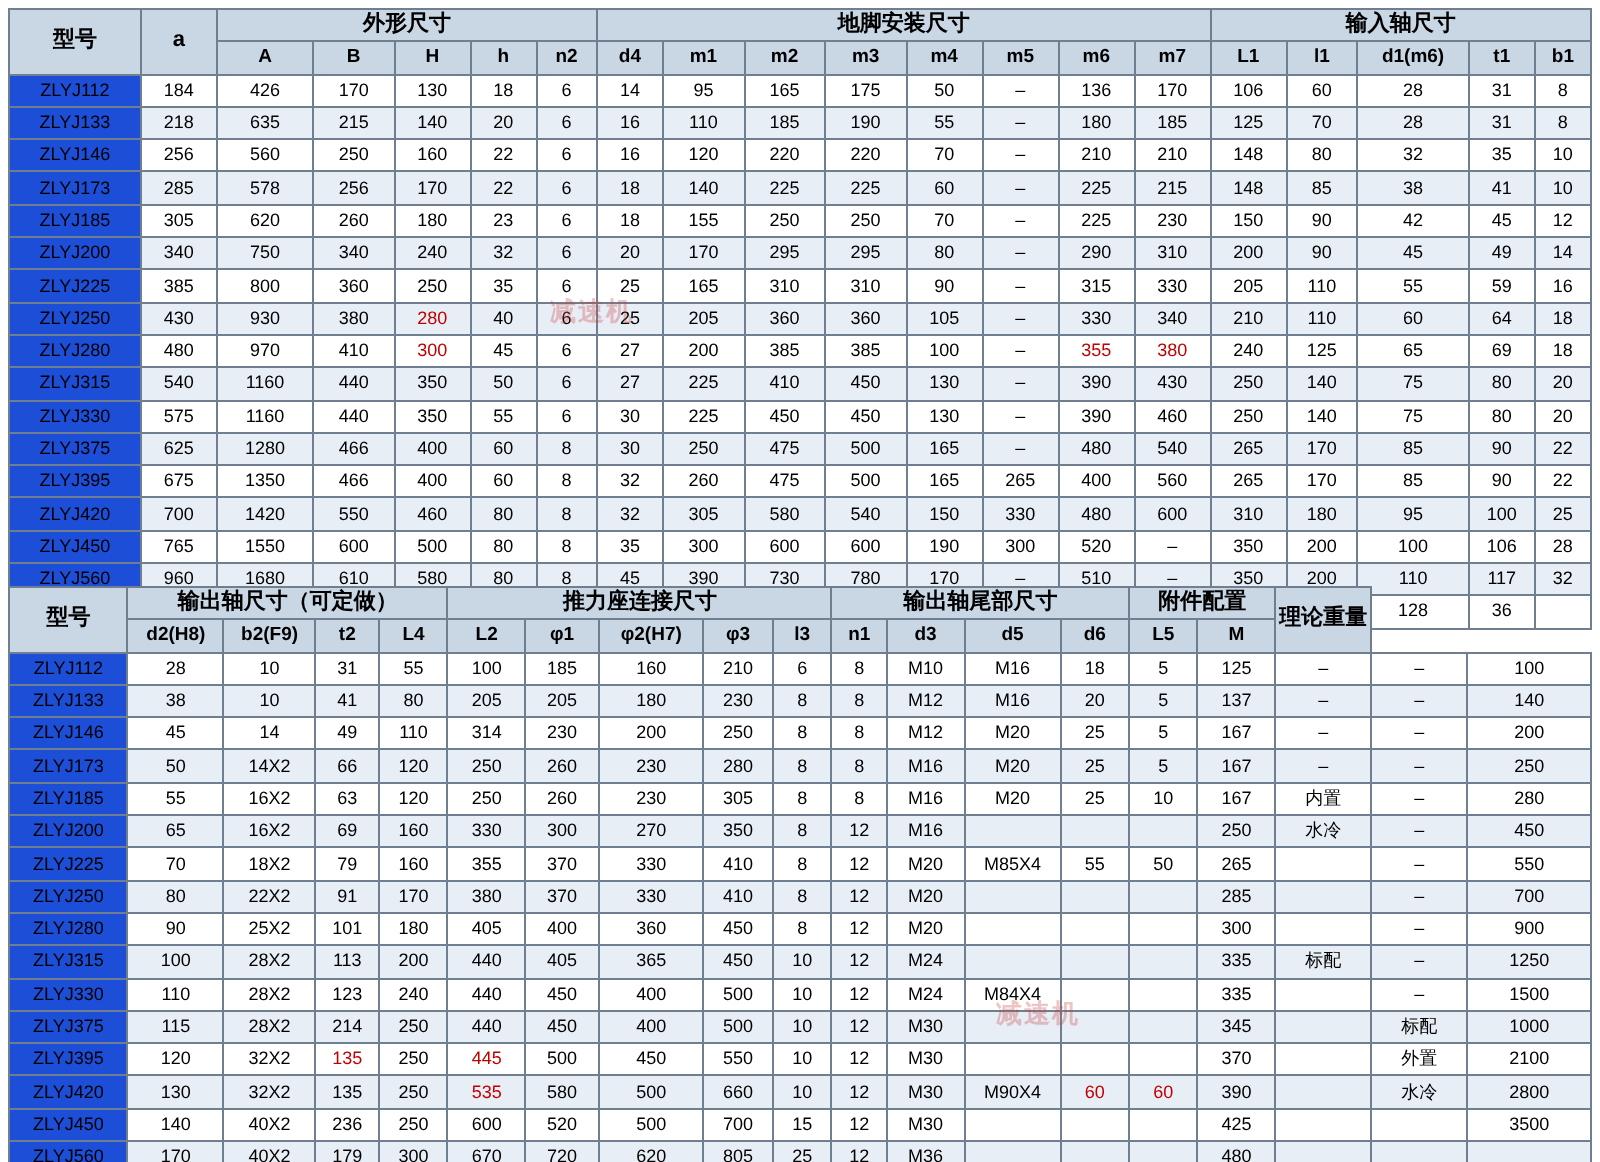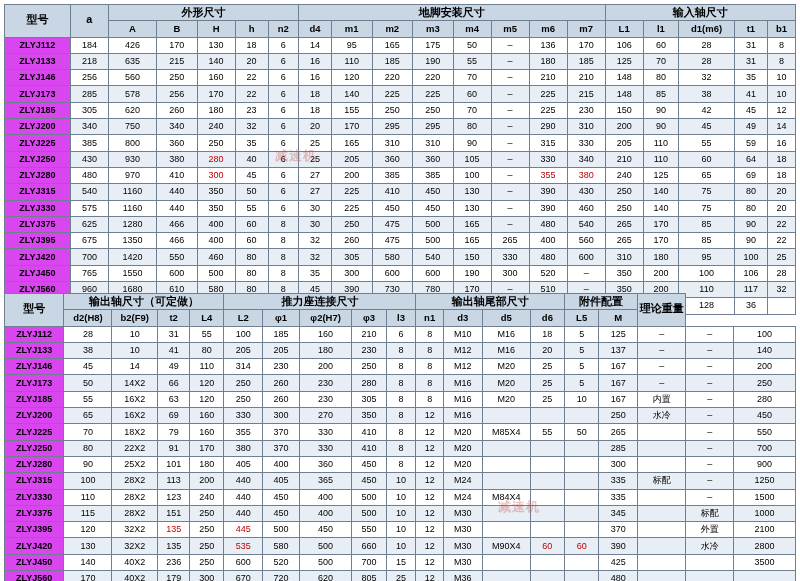--- a/index.html
+++ b/index.html
@@ -4,26 +4,26 @@
 <style>
   html,body{margin:0;padding:0;background:#fff;}
   body{font-family:"Liberation Sans","DejaVu Sans",sans-serif;}
   #page{width:800px;height:581px;position:relative;overflow:hidden;background:#fff;}
   table{border-collapse:collapse;table-layout:fixed;}
   td,th{border:1px solid #6f7f8f;font-size:9px;text-align:center;padding:0;color:#000;line-height:1;}
   .hdr{background:#c9d6e4;font-weight:bold;font-size:11px;height:19px;}
   .hdr2{background:#c9d6e4;font-weight:bold;font-size:9.5px;height:16px;}
   .rowa{background:#ffffff;}
   .rowb{background:#e8eef5;}
-  .lbl{background:#d946ef;font-weight:bold;}
+  .lbl{background:#1d4ed8;font-weight:normal;}
   .red{color:#c00000;}
   .tbl1 td{height:15.3px;}
   .tbl2 td{height:15.3px;}
   .wm{position:absolute;color:rgba(200,60,60,.30);font-size:13px;font-weight:bold;letter-spacing:1px;pointer-events:none;}
-  .vmid{vertical-align:middle;font-family:Liberation Mono, monospace;}
+  .vmid{vertical-align:middle;}
 </style>
 </head>
 <body>
 
 <div id="page">
 
   <table class="tbl1" id="top-table" style="position:absolute;left:4px;top:4px;width:792px;">
     <colgroup>
       <col style="width:52px">
         <col style="width:30px">
@@ -727,21 +727,21 @@
           <td class="rowa"></td>
           <td class="rowa">335</td>
           <td class="rowa"></td>
           <td class="rowa">–</td>
           <td class="rowa">1500</td>
         </tr>
         <tr>
           <td class="lbl rowb">ZLYJ375</td>
           <td class="rowb">115</td>
           <td class="rowb">28X2</td>
-          <td class="rowb">151</td>
+          <td class="rowb">214</td>
           <td class="rowb">250</td>
           <td class="rowb">440</td>
           <td class="rowb">450</td>
           <td class="rowb">400</td>
           <td class="rowb">500</td>
           <td class="rowb">10</td>
           <td class="rowb">12</td>
           <td class="rowb">M30</td>
           <td class="rowb"></td>
           <td class="rowb"></td>

